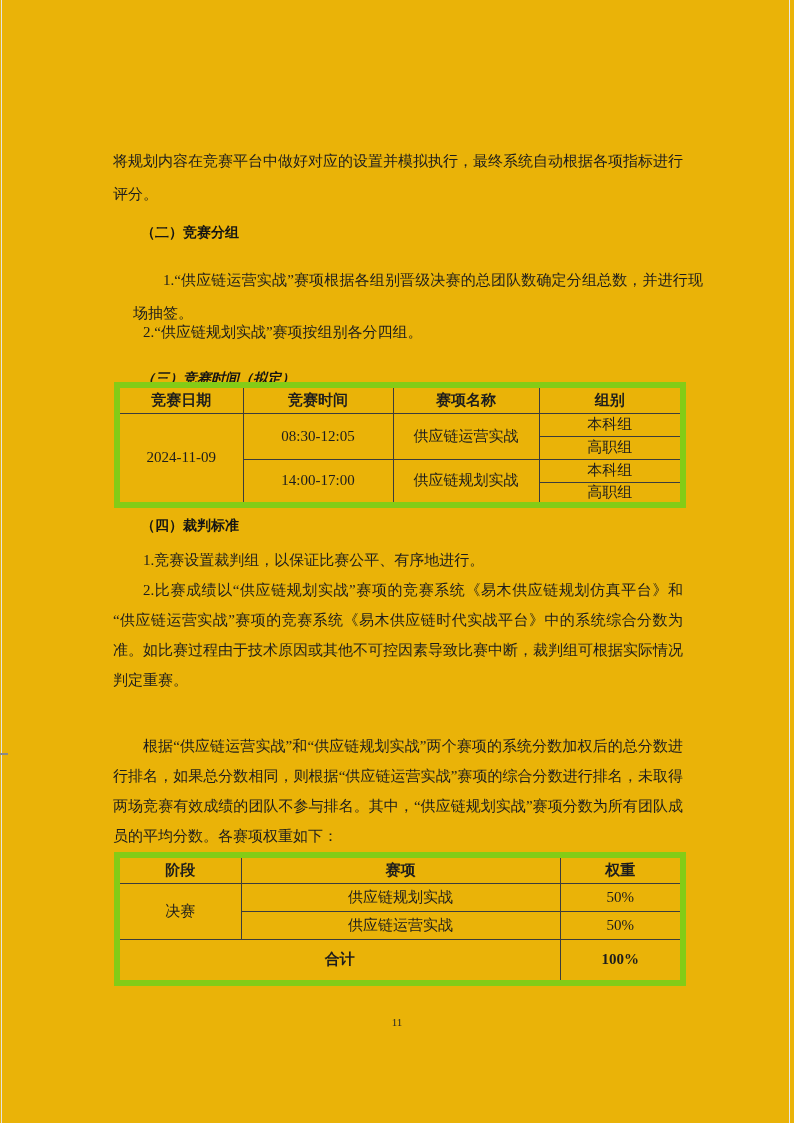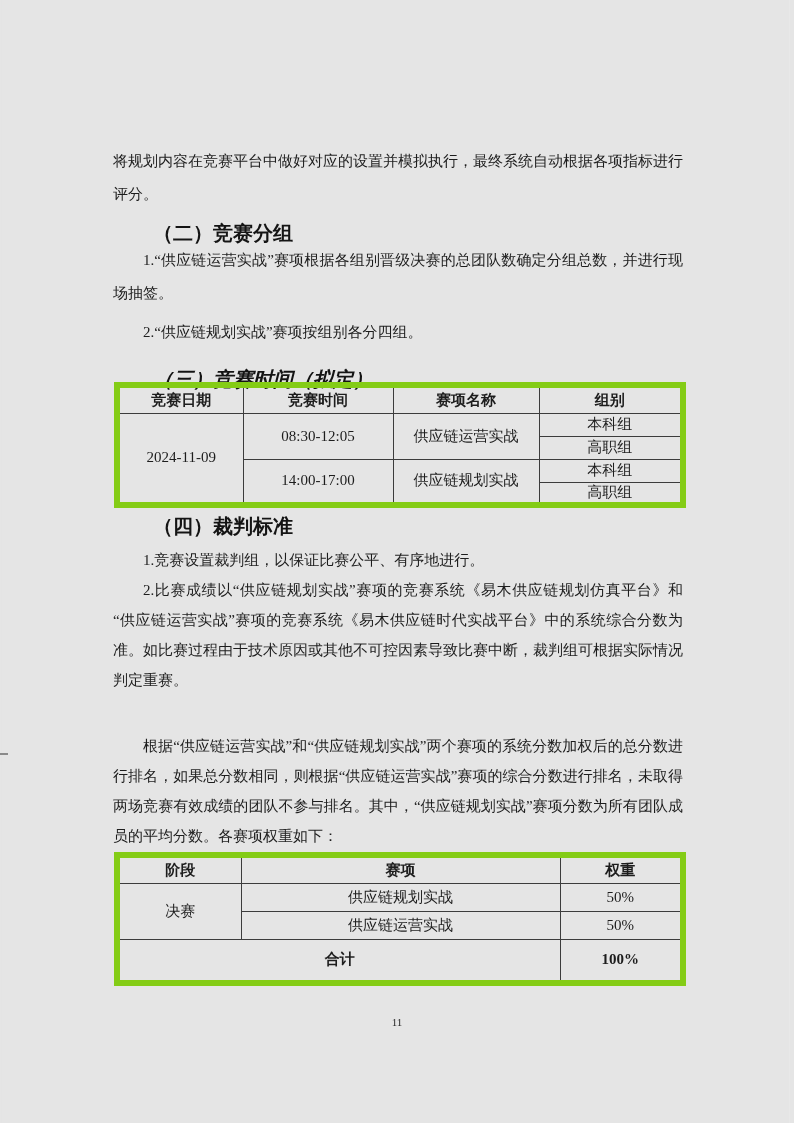--- a/index.html
+++ b/index.html
@@ -1,40 +1,40 @@
 <!DOCTYPE html>
 <html lang="zh"><head>
 <meta charset="utf-8">
 <style>
   html,body { margin:0; padding:0; background:#ffffff; }
   .page {
     position:relative;
     width:794px; height:1123px;
-    background:#e5e5e5;
+    background:#eab308;
     font-family:"Liberation Serif","DejaVu Serif",serif;
     color:#1d1d1d;
     overflow:hidden;
   }
   
   .edge-left  { position:absolute; left:1px;  top:0; width:1px; height:100%; background:#e4e4e4; }
   .edge-right { position:absolute; left:789px; top:0; width:1px; height:100%; background:#e8e8e8; }
   .artifact-dash { position:absolute; left:0; top:753px; width:8px; height:2px; background:#8a8a8a; }
 
   .para {
     position:absolute; left:113px; width:570px;
     font-size:15px; line-height:33px;
     text-align:justify; text-justify:inter-ideograph;
     white-space:normal;
   }
   .indent { text-indent:2em; }
   .tight { line-height:30px; }
 
   .heading {
     position:absolute; left:113px; width:570px;
-    font-size:20px; font-weight:bold;
+    font-size:14px; font-weight:bold;
     text-indent:2em; line-height:22px;
     color:#141414;
   }
 
   table.dtable {
     position:absolute; left:114px;
     border-collapse:collapse; table-layout:fixed;
     font-size:15px; color:#1d1d1d;
     border:6px solid #84cc16;
   }
@@ -64,21 +64,21 @@
 <body>
 
 <div class="page">
   <div class="edge-left"></div>
   <div class="edge-right"></div>
   <div class="artifact-dash"></div>
 
   <div class="para" style="top:145px;">将规划内容在竞赛平台中做好对应的设置并模拟执行，最终系统自动根据各项指标进行评分。</div>
 
   <div class="heading" style="top:222px;">（二）竞赛分组</div>
-  <div class="para indent" style="top:244px;">1.“供应链运营实战”赛项根据各组别晋级决赛的总团队数确定分组总数，并进行现场抽签。</div>
+  <div class="para indent" style="top:264px;margin-left:20px;">1.“供应链运营实战”赛项根据各组别晋级决赛的总团队数确定分组总数，并进行现场抽签。</div>
   <div class="para indent" style="top:316px;">2.“供应链规划实战”赛项按组别各分四组。</div>
 
   <div class="heading" style="top:368px;font-style:italic;">（三）竞赛时间（拟定）</div>
 
   <table class="dtable" id="scheduleTable">
     <colgroup>
       <col style="width:126px">
         <col style="width:150px">
         <col style="width:146px">
         <col style="width:144px">

